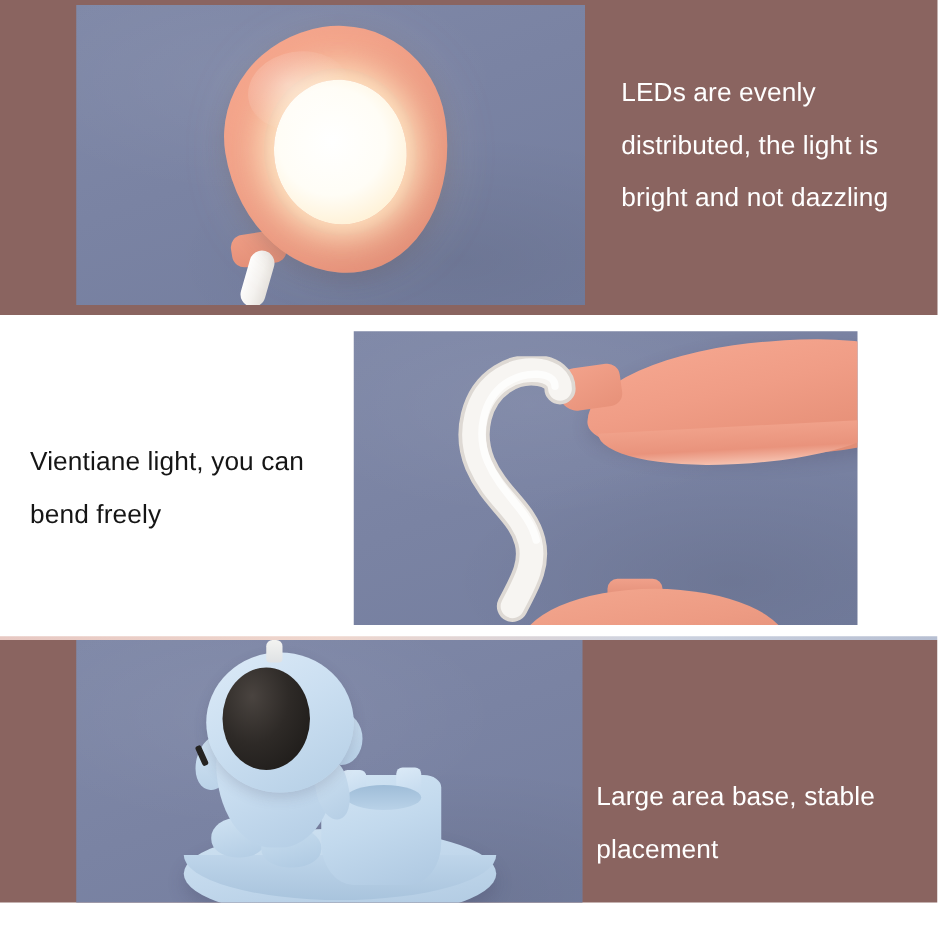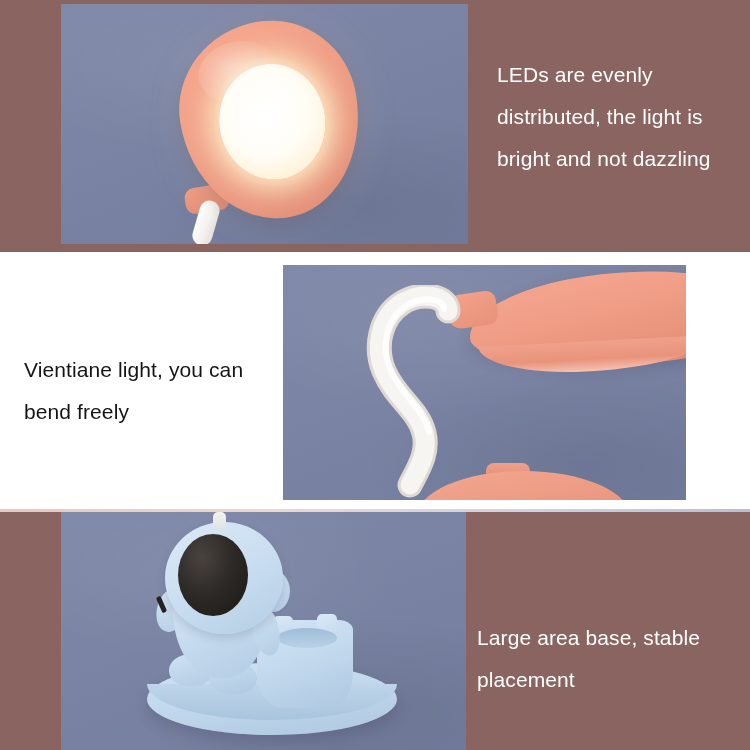--- a/index.html
+++ b/index.html
@@ -23,21 +23,21 @@
 
   
   .panel {
     position: absolute;
     left: 0;
     width: 750px;
     overflow: hidden;
   }
   .panel-1 { top: 0;   height: 252px; background: #8a6460; padding-left: 39px; }
   .panel-2 { top: 252px; height: 260px; background: #ffffff; }
-  .panel-3 { top: 512px; height: 238px; background: #8a6460; }
+  .panel-3 { top: 512px; height: 210px; background: #8a6460; }
 
   
   .caption {
     position: absolute;
     font-size: 21px;
     line-height: 42px;
     letter-spacing: 0.1px;
     white-space: pre-line;
   }
   .caption-light { color: #ffffff; }

